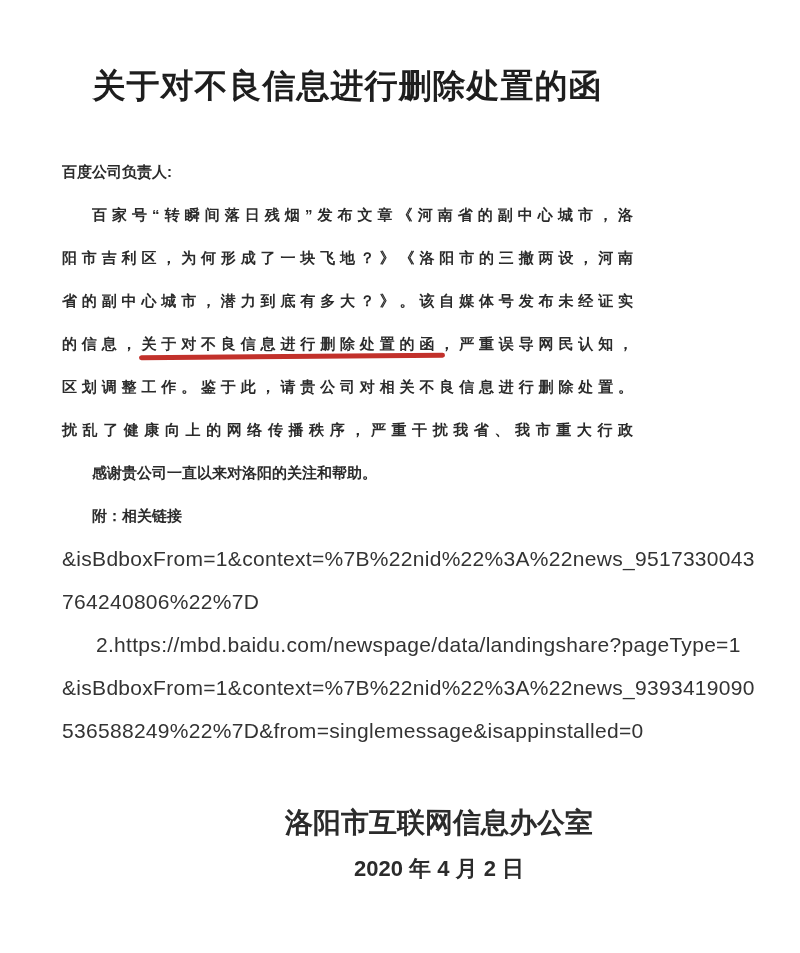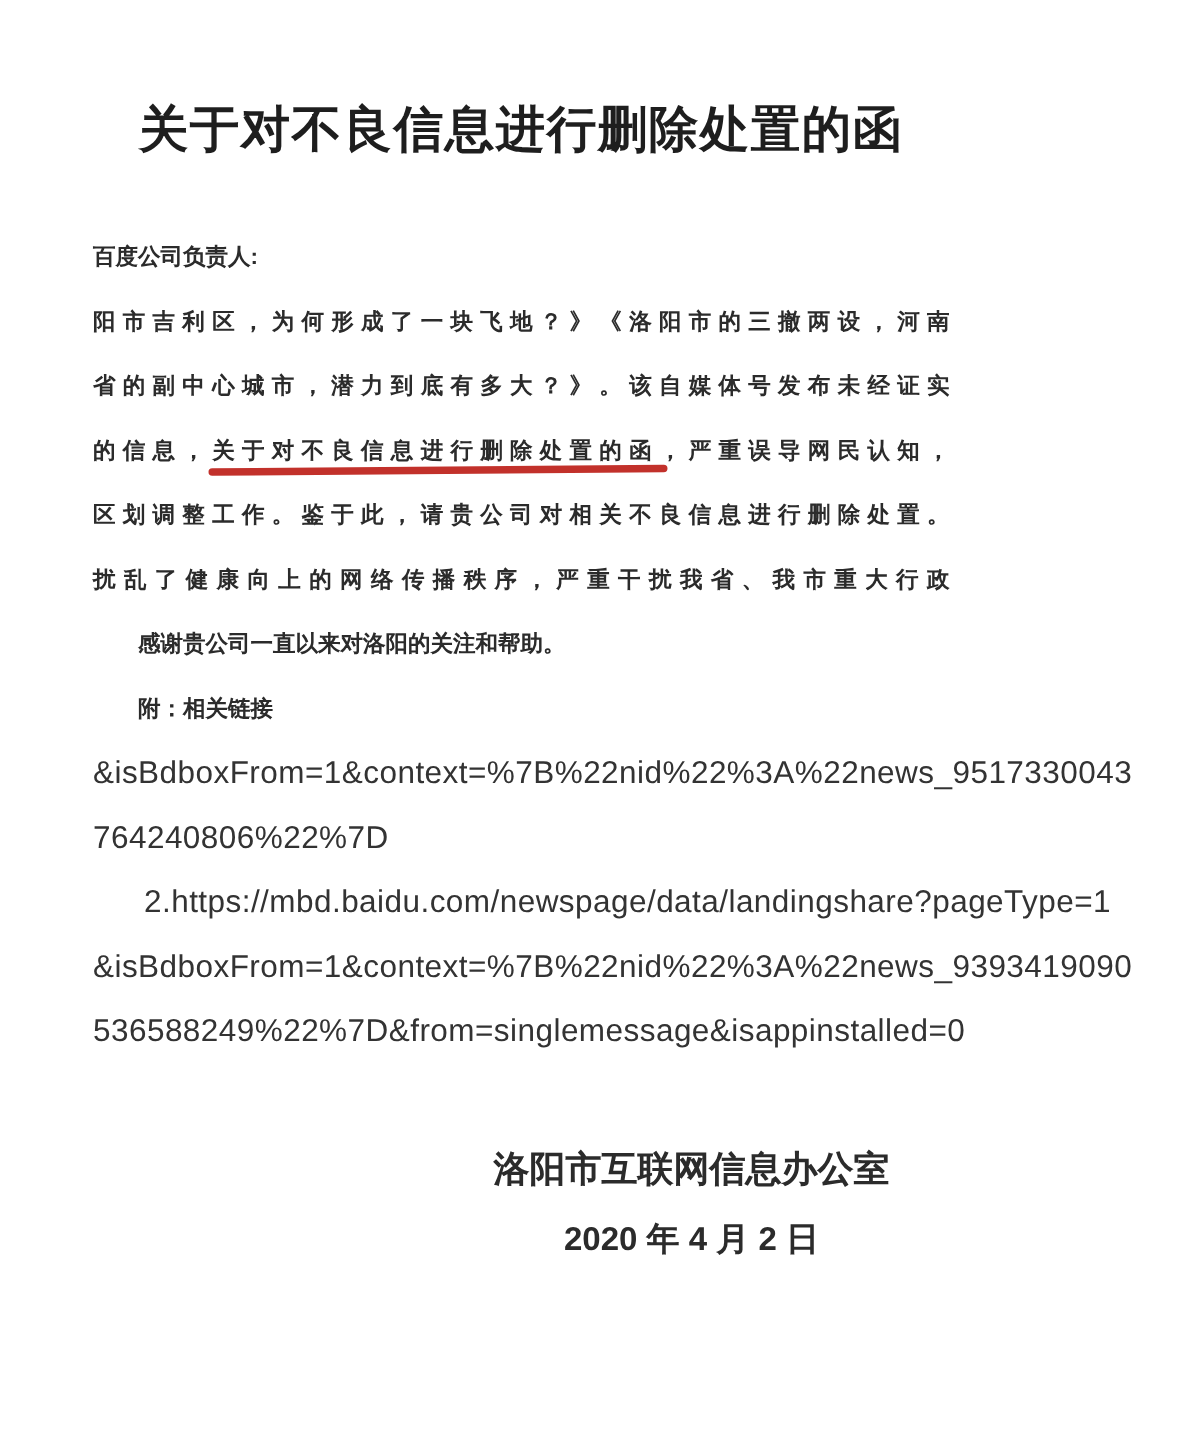--- a/index.html
+++ b/index.html
@@ -73,21 +73,21 @@
     background: var(--underline-color, #c2312b);
     transform: rotate(-0.45deg);
   }
   .signature {
     margin: 48px 40px 0 auto;
     width: -moz-fit-content;
     width: fit-content;
     text-align: center;
   }
   .sig-org {
-    font-size: 24px;
+    font-size: 28px;
     font-weight: 600;
     line-height: 46px;
     margin: 0;
   }
   .sig-date {
     font-size: 22px;
     font-weight: 600;
     line-height: 46px;
     margin: 0;
   }
@@ -95,20 +95,21 @@
 </head>
 <body style="color: rgb(43, 43, 43); background: rgb(255, 255, 255);">
 
 <div class="page">
 
   <h1 class="doc-title">关于对不良信息进行删除处置的函</h1>
 
   <p class="cn-line">百度公司负责人:</p>
 
   <div>
+    <p class="cn-line just indent">百家号“转瞬间落日残烟”发布文章《河南省的副中心城市，洛</p>
     <p class="cn-line just">阳市吉利区，为何形成了一块飞地？》《洛阳市的三撤两设，河南</p>
     <p class="cn-line just">省的副中心城市，潜力到底有多大？》。该自媒体号发布未经证实</p>
     <p class="cn-line just"><span>的信息，</span><span class="red-underline">关于对不良信息进行删除处置的函</span><span>，严重误导网民认知，</span></p>
     <p class="cn-line just">区划调整工作。鉴于此，请贵公司对相关不良信息进行删除处置。</p>
     <p class="cn-line just">扰乱了健康向上的网络传播秩序，严重干扰我省、我市重大行政</p>
   </div>
 
   <p class="cn-line indent">感谢贵公司一直以来对洛阳的关注和帮助。</p>
 
   <p class="cn-line indent">附：相关链接</p>

